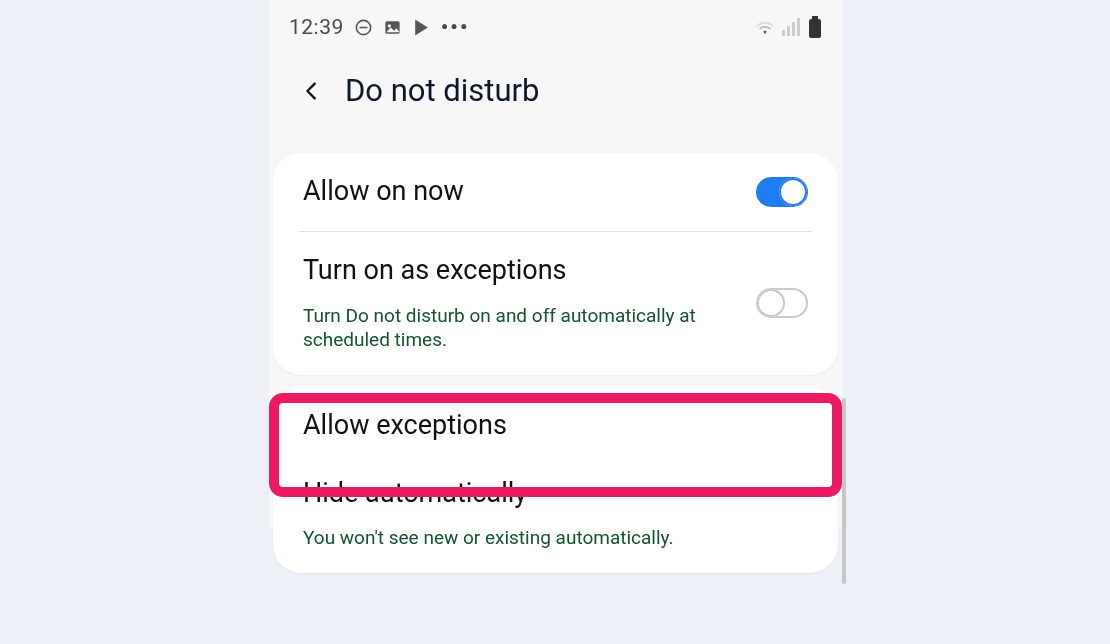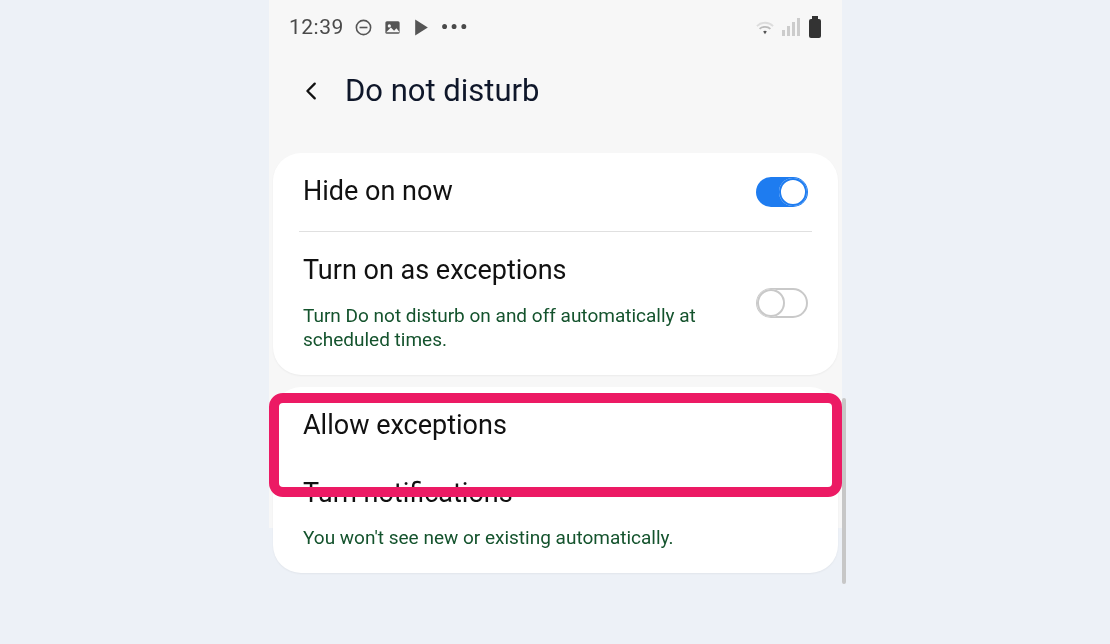--- a/index.html
+++ b/index.html
@@ -170,21 +170,21 @@
       <svg width="22" height="22" viewBox="0 0 24 24">
           <path d="M15 4 L7 12 L15 20" fill="none" stroke="#111" stroke-width="2.5" stroke-linecap="round" stroke-linejoin="round"></path>
         </svg>
     </div>
     <div class="title">Do not disturb</div>
   </div>
 
   <div class="card">
     <div class="row">
       <div class="texts">
-        <div class="title">Hide on now</div>
+        <div class="title">Allow on now</div>
       </div>
       <div class="toggle on">
           <div class="knob"></div>
         </div>
     </div>
     <div class="divider"></div>
     <div class="row">
       <div class="texts">
         <div class="title">Turn on as exceptions</div>
         <div class="sub">Turn Do not disturb on and off automatically at scheduled times.</div>
@@ -196,21 +196,21 @@
   </div>
 
   <div class="card">
     <div class="row">
       <div class="texts">
         <div class="title">Allow exceptions</div>
       </div>
     </div>
     <div class="row" style="padding-top:12px;">
       <div class="texts">
-        <div class="title">Turn notifications</div>
+        <div class="title">Hide automatically</div>
         <div class="sub">You won't see new or existing automatically.</div>
       </div>
     </div>
   </div>
 
   <div class="scroll-hint"></div>
 </div>
 
 <div class="highlight"></div>
 

